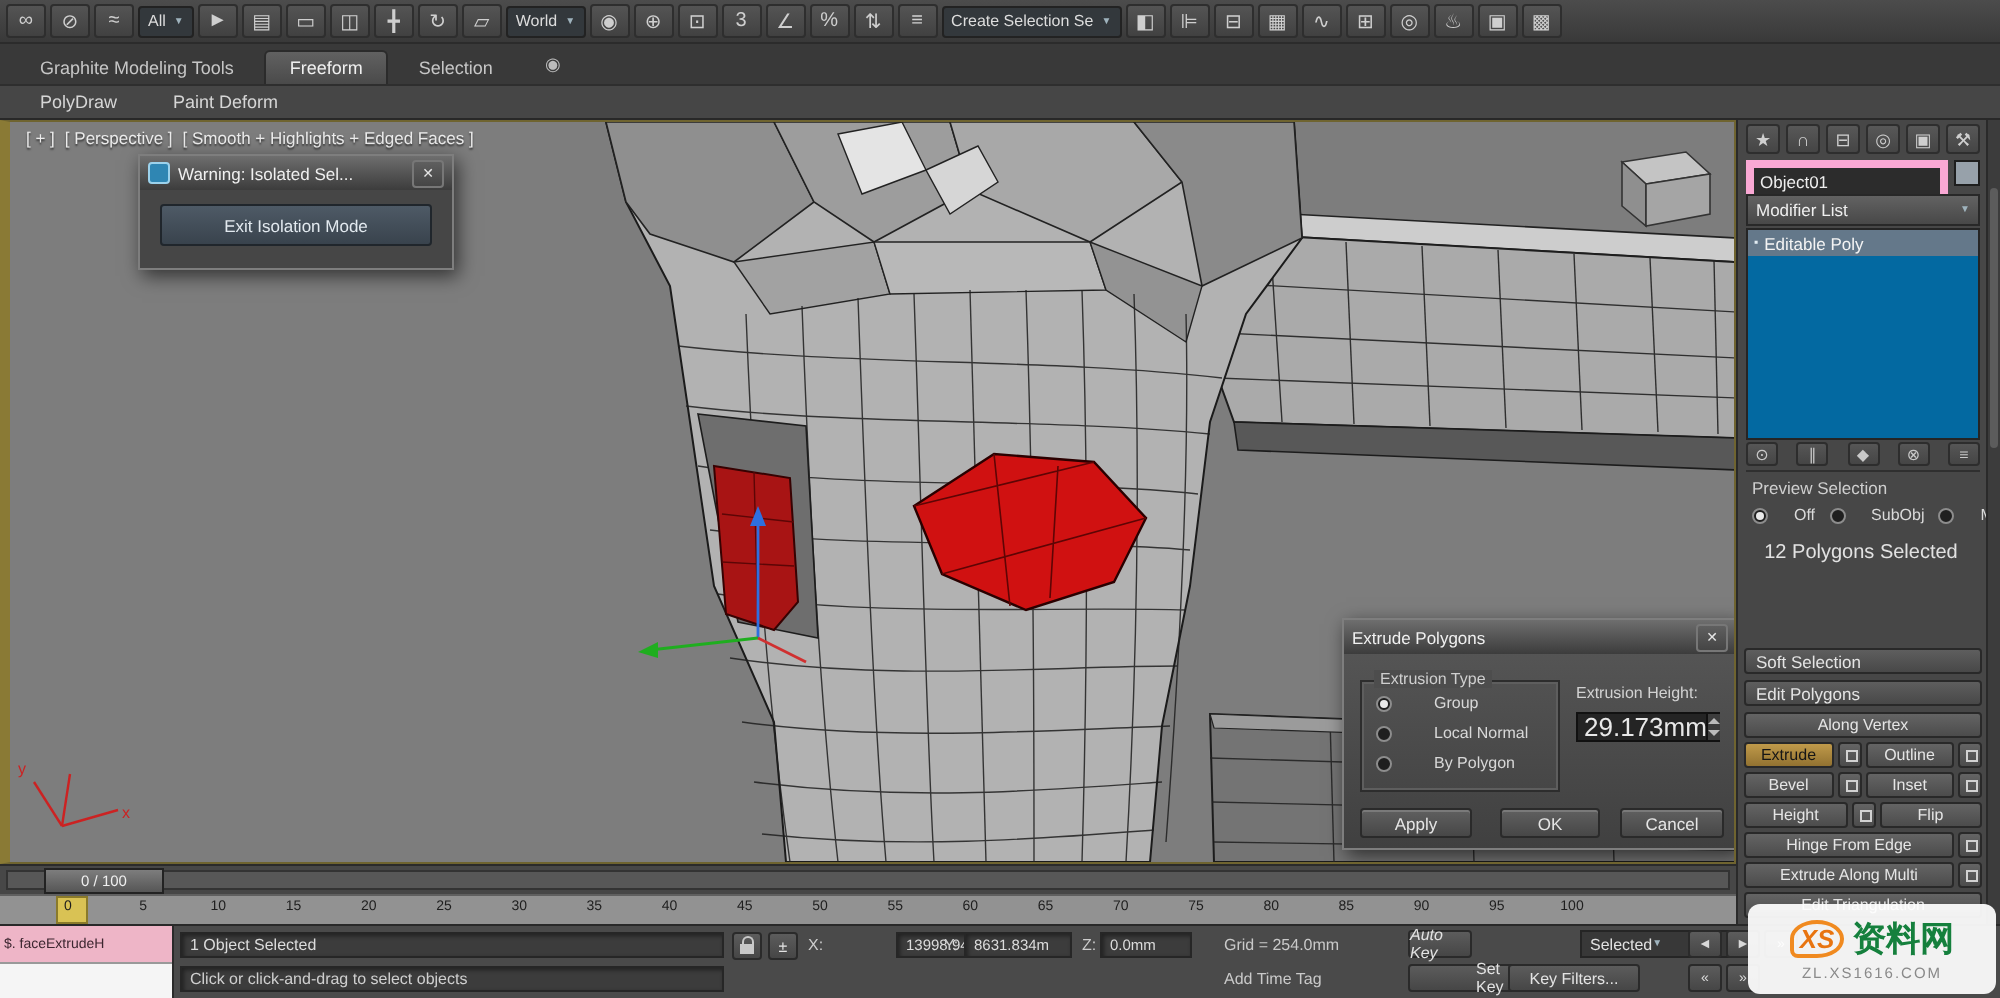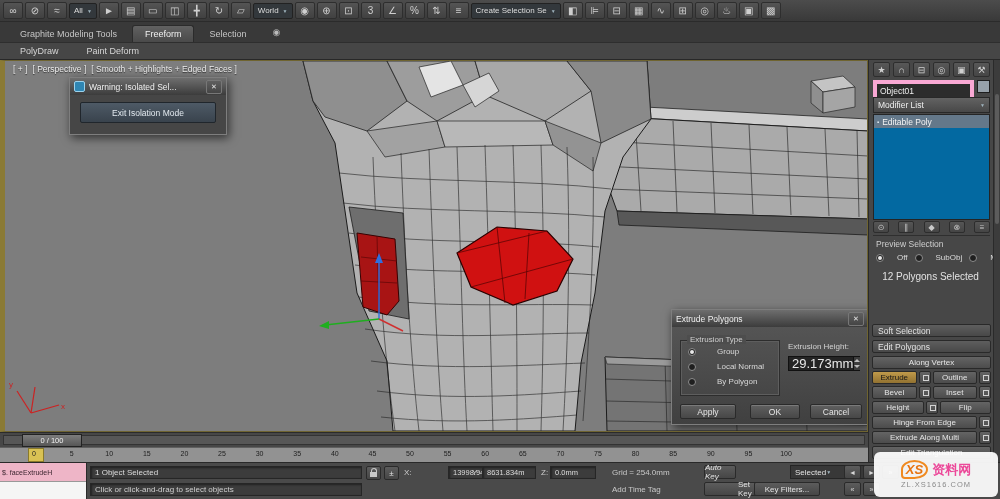--- a/index.html
+++ b/index.html
@@ -162,21 +162,21 @@
   .pb-2{left:844px;top:19px;}
   .pb-btn{width:17px;height:14px;background:linear-gradient(#5c5c5c,#464646);border:1px solid #2a2a2a;
     border-radius:2px;color:#d8d8d8;font-size:7px;display:flex;align-items:center;justify-content:center;box-sizing:border-box;}
   
   .watermark{position:absolute;right:2px;bottom:2px;width:124px;height:45px;z-index:60;
     background:rgba(255,255,255,.93);border-radius:6px;display:flex;flex-direction:column;
     align-items:center;justify-content:center;gap:1px;}
   .wm-top{display:flex;align-items:center;gap:4px;}
   .wm-logo{font-size:13px;font-weight:bold;font-style:italic;color:#e87410;
     border:2px solid #f08a20;border-radius:50% 50% 50% 4px;padding:0 3px;line-height:15px;}
-  .wm-site{font-size:13px;font-weight:bold;color:#ec4899;}
+  .wm-site{font-size:17px;font-weight:bold;color:#15803d;}
   .wm-url{font-size:7.5px;color:#8a8a8a;letter-spacing:1px;}
 </style>
 </head>
 <body>
 
 <div class="app">
 
   <div class="main-toolbar">
       <div class="tb-item">∞</div>
       <div class="tb-item">⊘</div>

